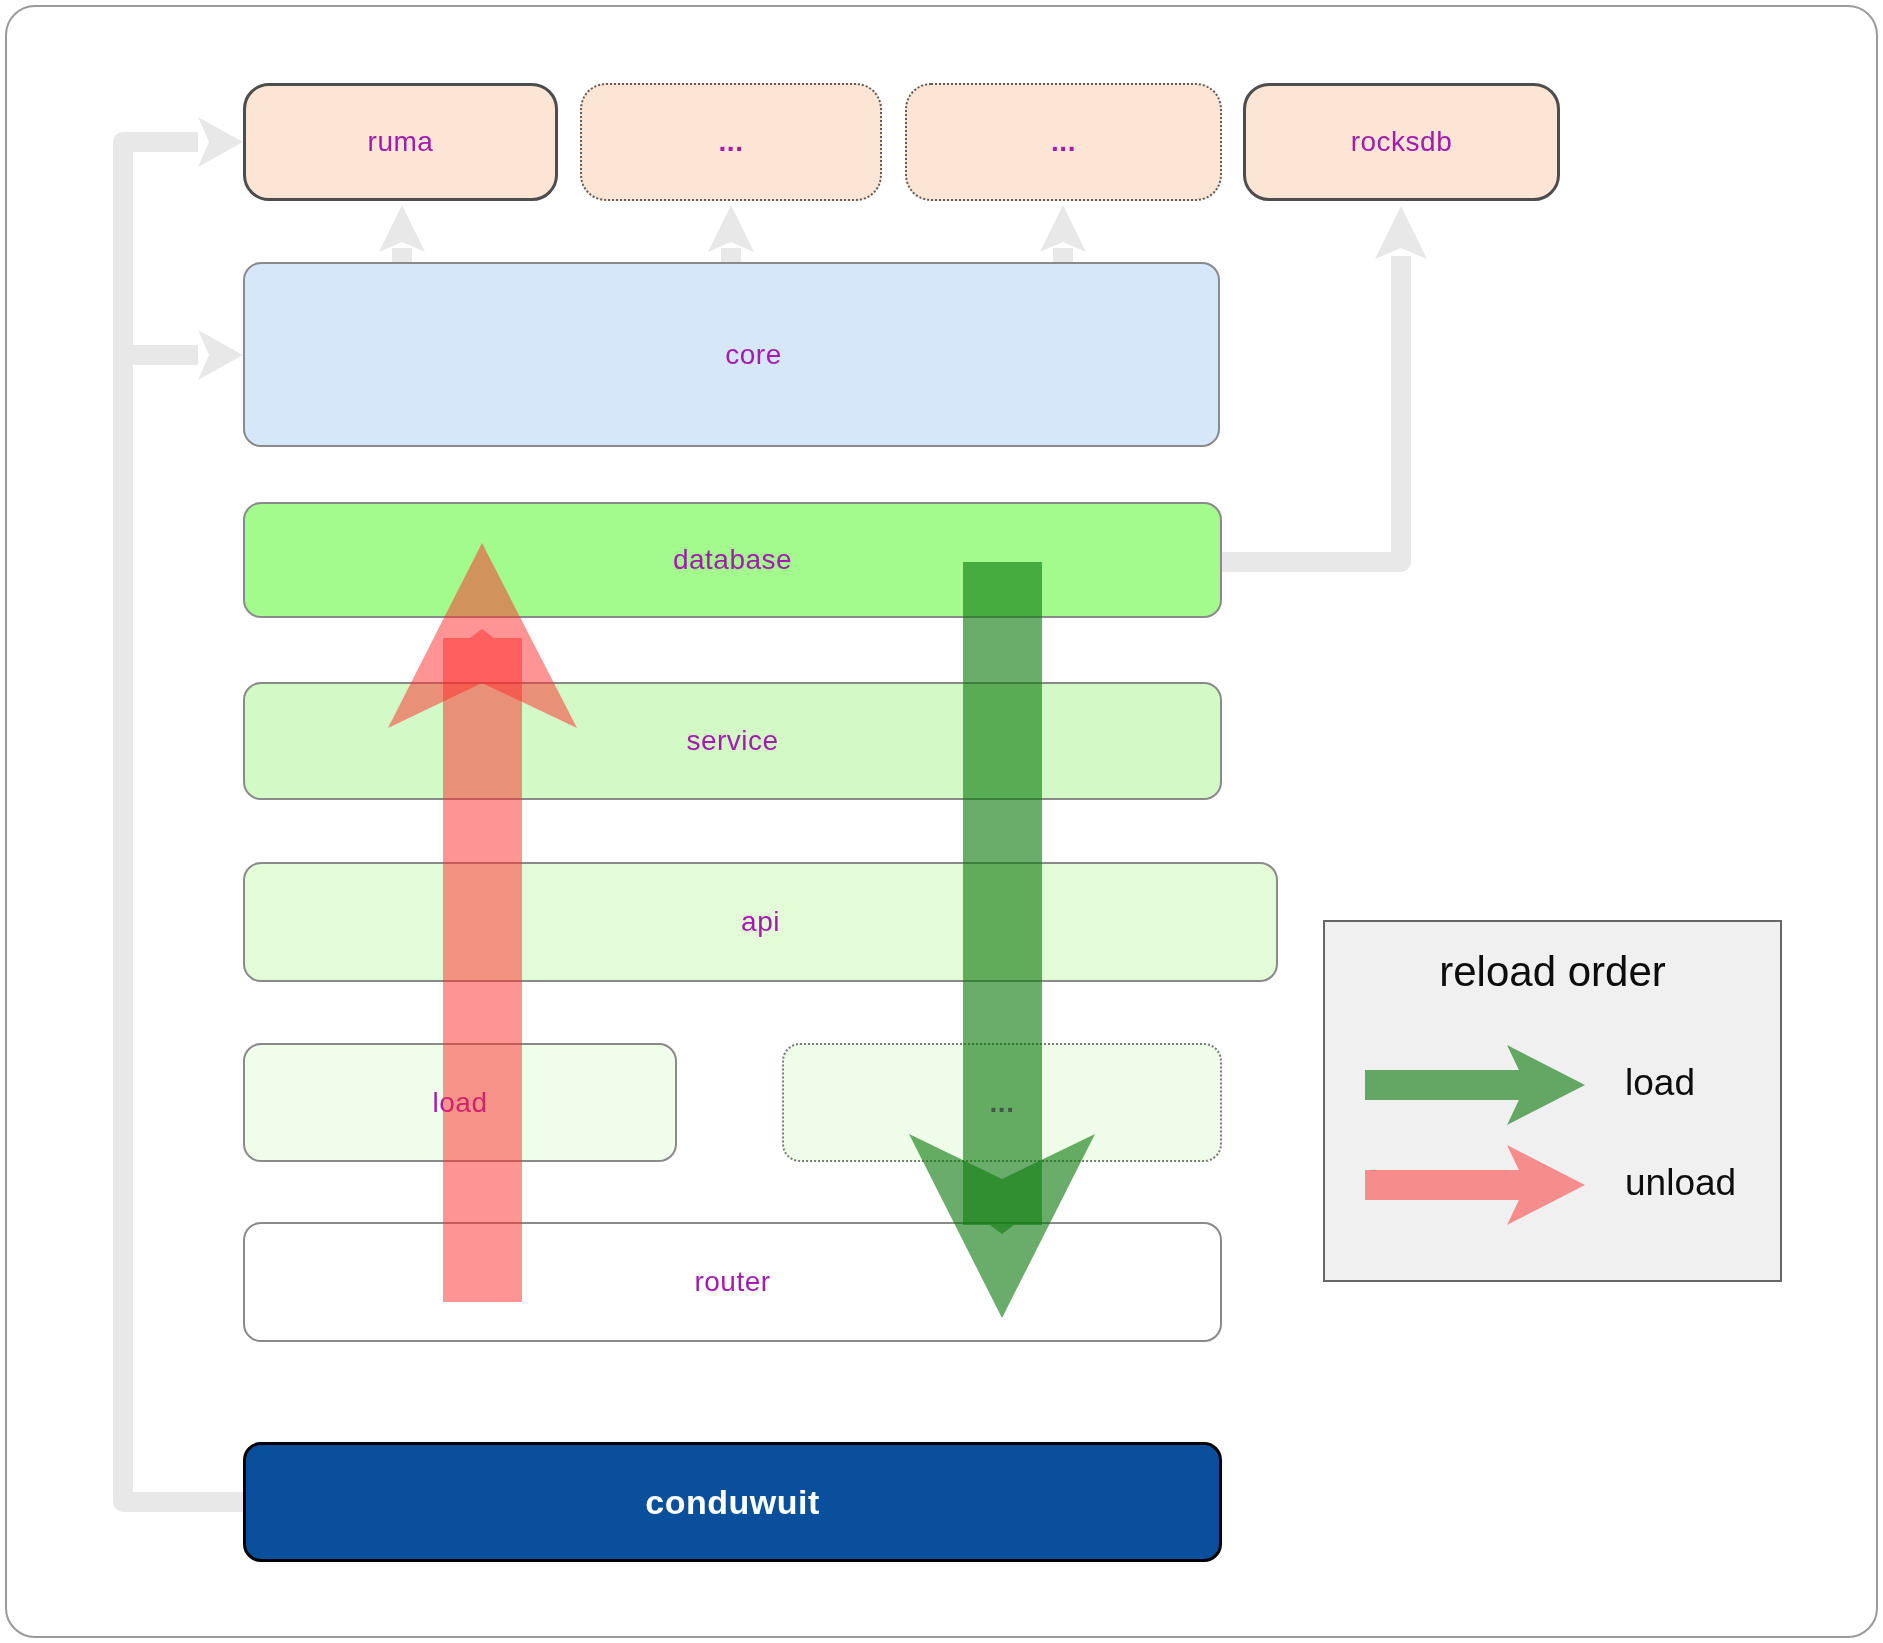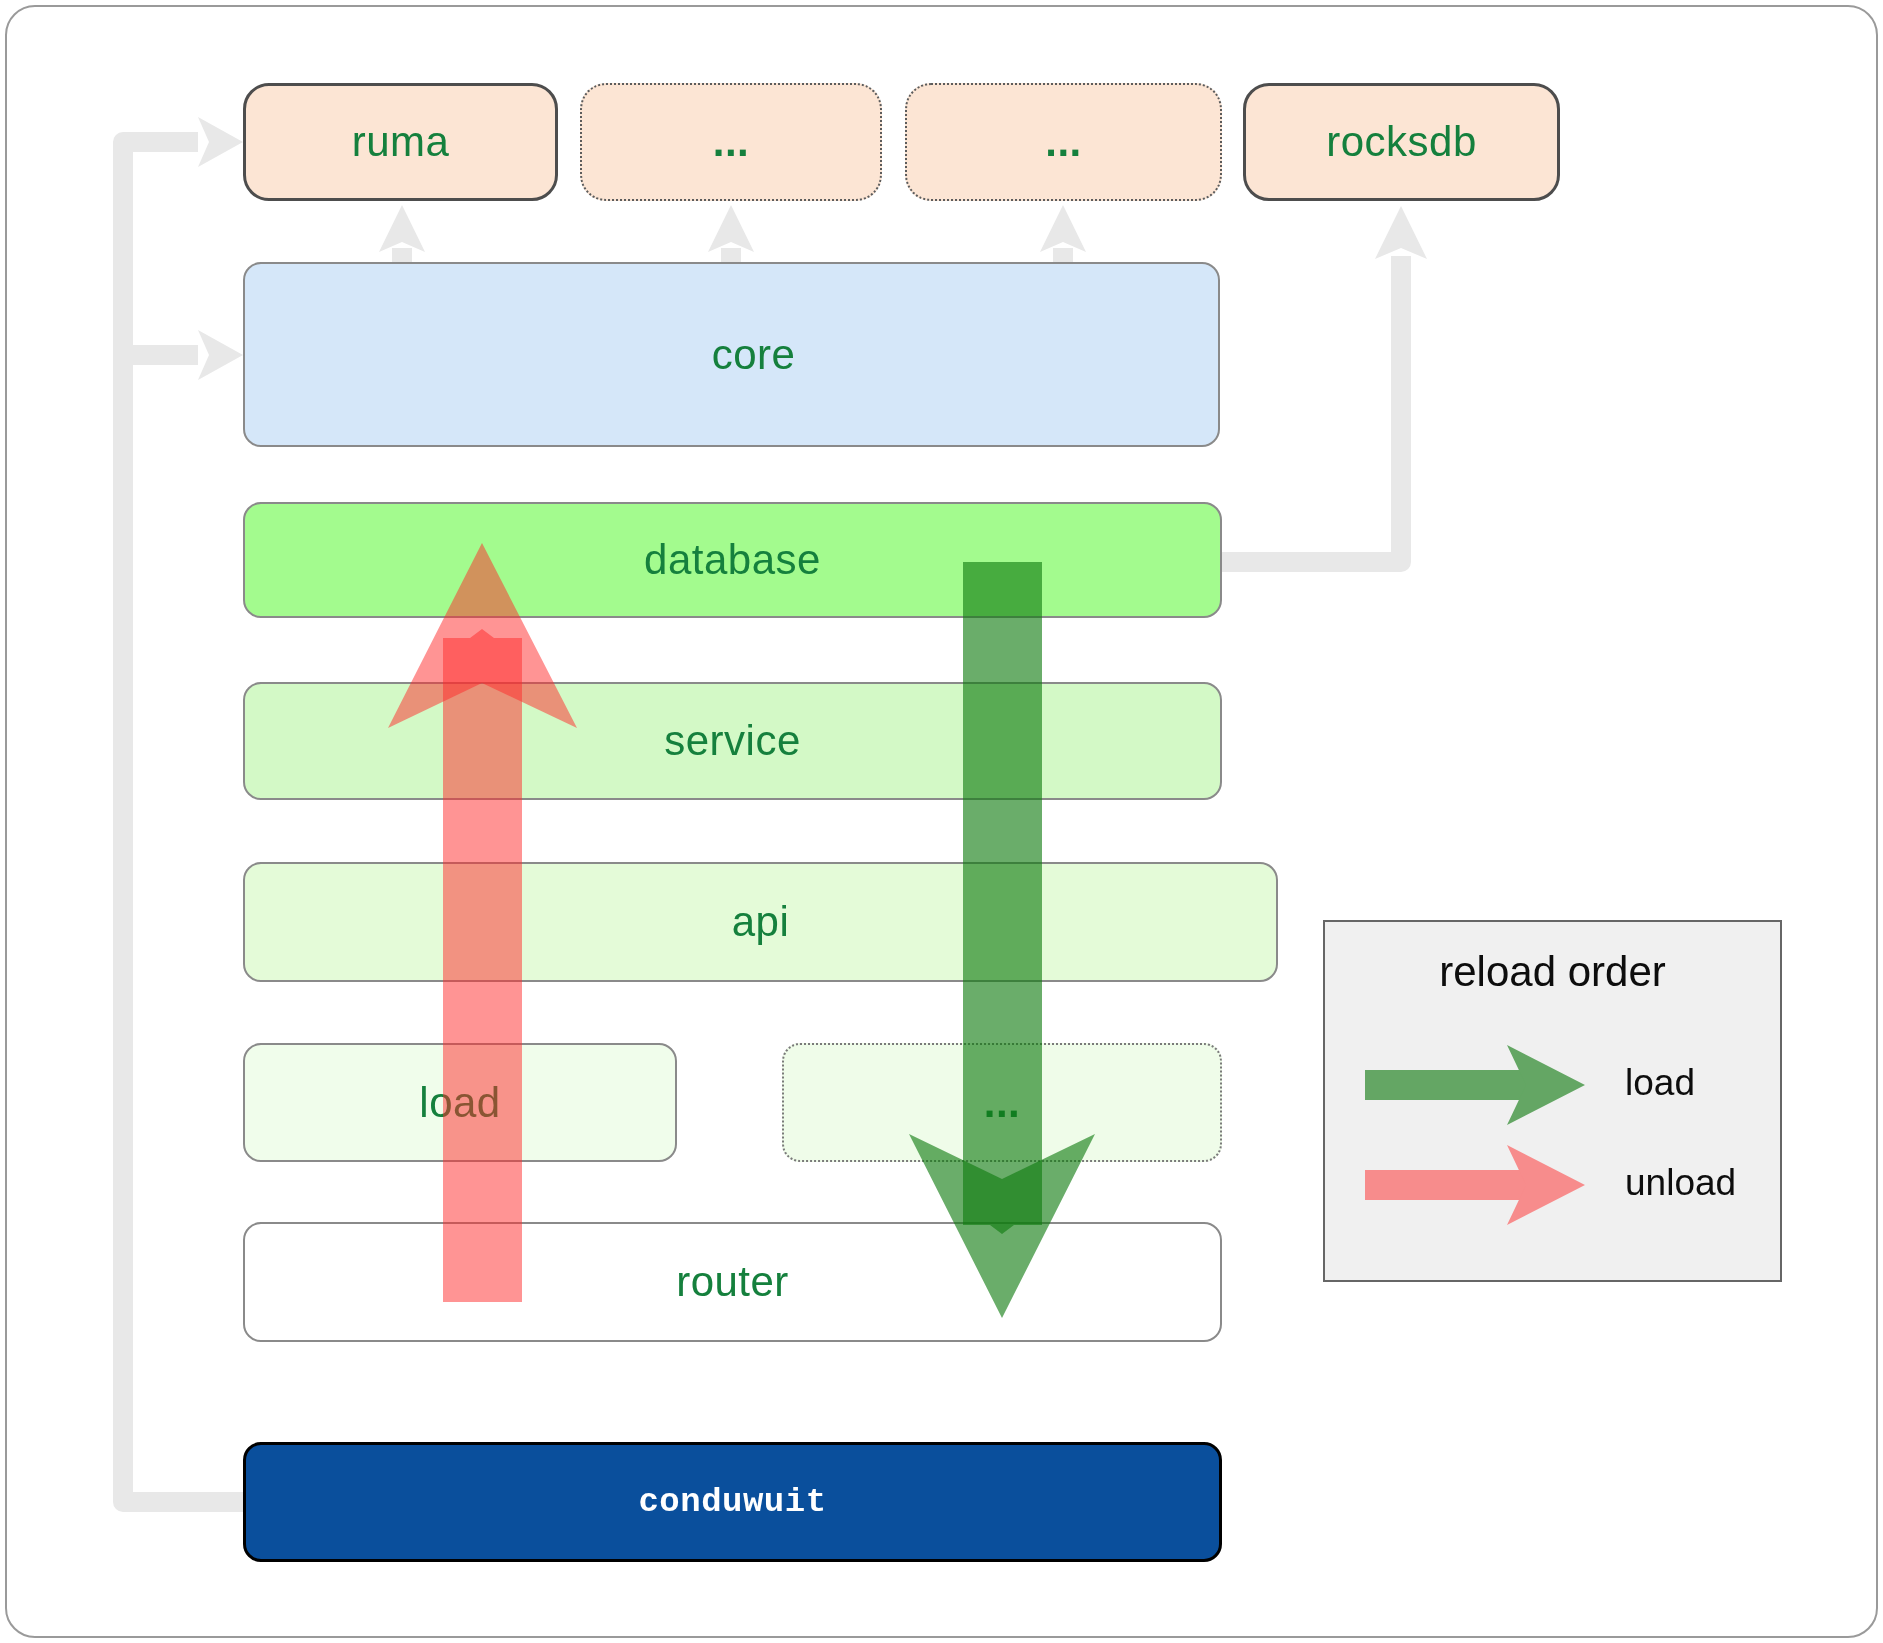--- a/index.html
+++ b/index.html
@@ -10,38 +10,38 @@
   #frame{
     position:absolute;left:5px;top:5px;right:5px;bottom:5px;
     border:2px solid #9a9a9a;border-radius:30px;pointer-events:none;z-index:6;
   }
   svg.layer{position:absolute;left:0;top:0;width:1883px;height:1643px;}
   #connector-layer{z-index:1;}
   #arrow-layer{z-index:3;}
   .box{
     position:absolute;box-sizing:border-box;z-index:2;
     display:flex;align-items:center;justify-content:center;
-    font-size:42px;color:#15803d;letter-spacing:0.5px;
+    font-size:28px;color:#a21caf;letter-spacing:0.5px;
   }
   .peach{background:#fce5d4;}
   .solid-dark{border:3px solid #4d4d4d;border-radius:26px;}
   .dotted{border:2px dotted #5c5c5c;border-radius:26px;font-weight:700;}
   #box-ruma    {left:243px;top:83px;width:315px;height:118px;}
   #box-dots1   {left:580px;top:83px;width:302px;height:118px;}
   #box-dots2   {left:905px;top:83px;width:317px;height:118px;}
   #box-rocksdb {left:1243px;top:83px;width:317px;height:118px;}
   #box-core    {left:243px;top:262px;width:977px;height:185px;background:#d5e7f9;border:2px solid #8a8a8a;border-radius:18px;padding-left:44px;}
   #box-database{left:243px;top:502px;width:979px;height:116px;background:#a3fb8e;border:2px solid #8a8a8a;border-radius:18px;}
   #box-service {left:243px;top:682px;width:979px;height:118px;background:#d3f9c6;border:2px solid #8a8a8a;border-radius:18px;}
   #box-api     {left:243px;top:862px;width:1035px;height:120px;background:#e4fbd8;border:2px solid #8a8a8a;border-radius:18px;}
   #box-admin   {left:243px;top:1043px;width:434px;height:119px;background:#f0fdeb;border:2px solid #8a8a8a;border-radius:18px;}
   #box-dots3   {left:782px;top:1043px;width:440px;height:119px;background:#effce9;border:2px dotted #7a7a7a;border-radius:18px;font-weight:700;}
   #box-router  {left:243px;top:1222px;width:979px;height:120px;background:#ffffff;border:2px solid #8a8a8a;border-radius:18px;}
   #box-conduwuit{left:243px;top:1442px;width:979px;height:120px;background:#0a4f9c;border:3px solid #000000;border-radius:18px;
-    color:#ffffff;font-weight:700;font-size:34px;font-family:Liberation Mono, monospace;}
+    color:#ffffff;font-weight:700;font-size:34px;}
   #legend{
     position:absolute;left:1323px;top:920px;width:459px;height:362px;z-index:2;
     background:#f0f0f0;border:2px solid #666666;box-sizing:border-box;padding-left:31px;
   }
   #legend-title{
     position:absolute;left:0;top:26px;width:100%;text-align:center;
     font-size:42px;color:#0d0d0d;
   }
   .legend-label{
     position:absolute;left:300px;font-size:37px;color:#0d0d0d;

